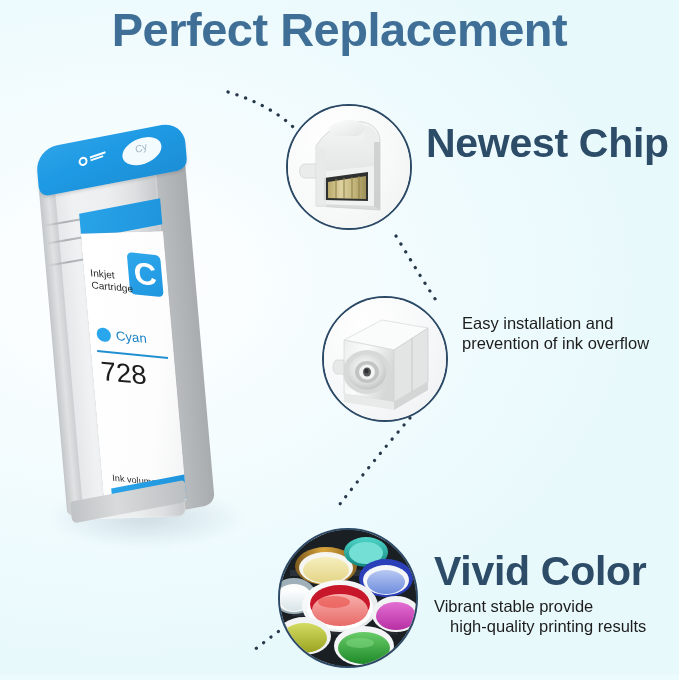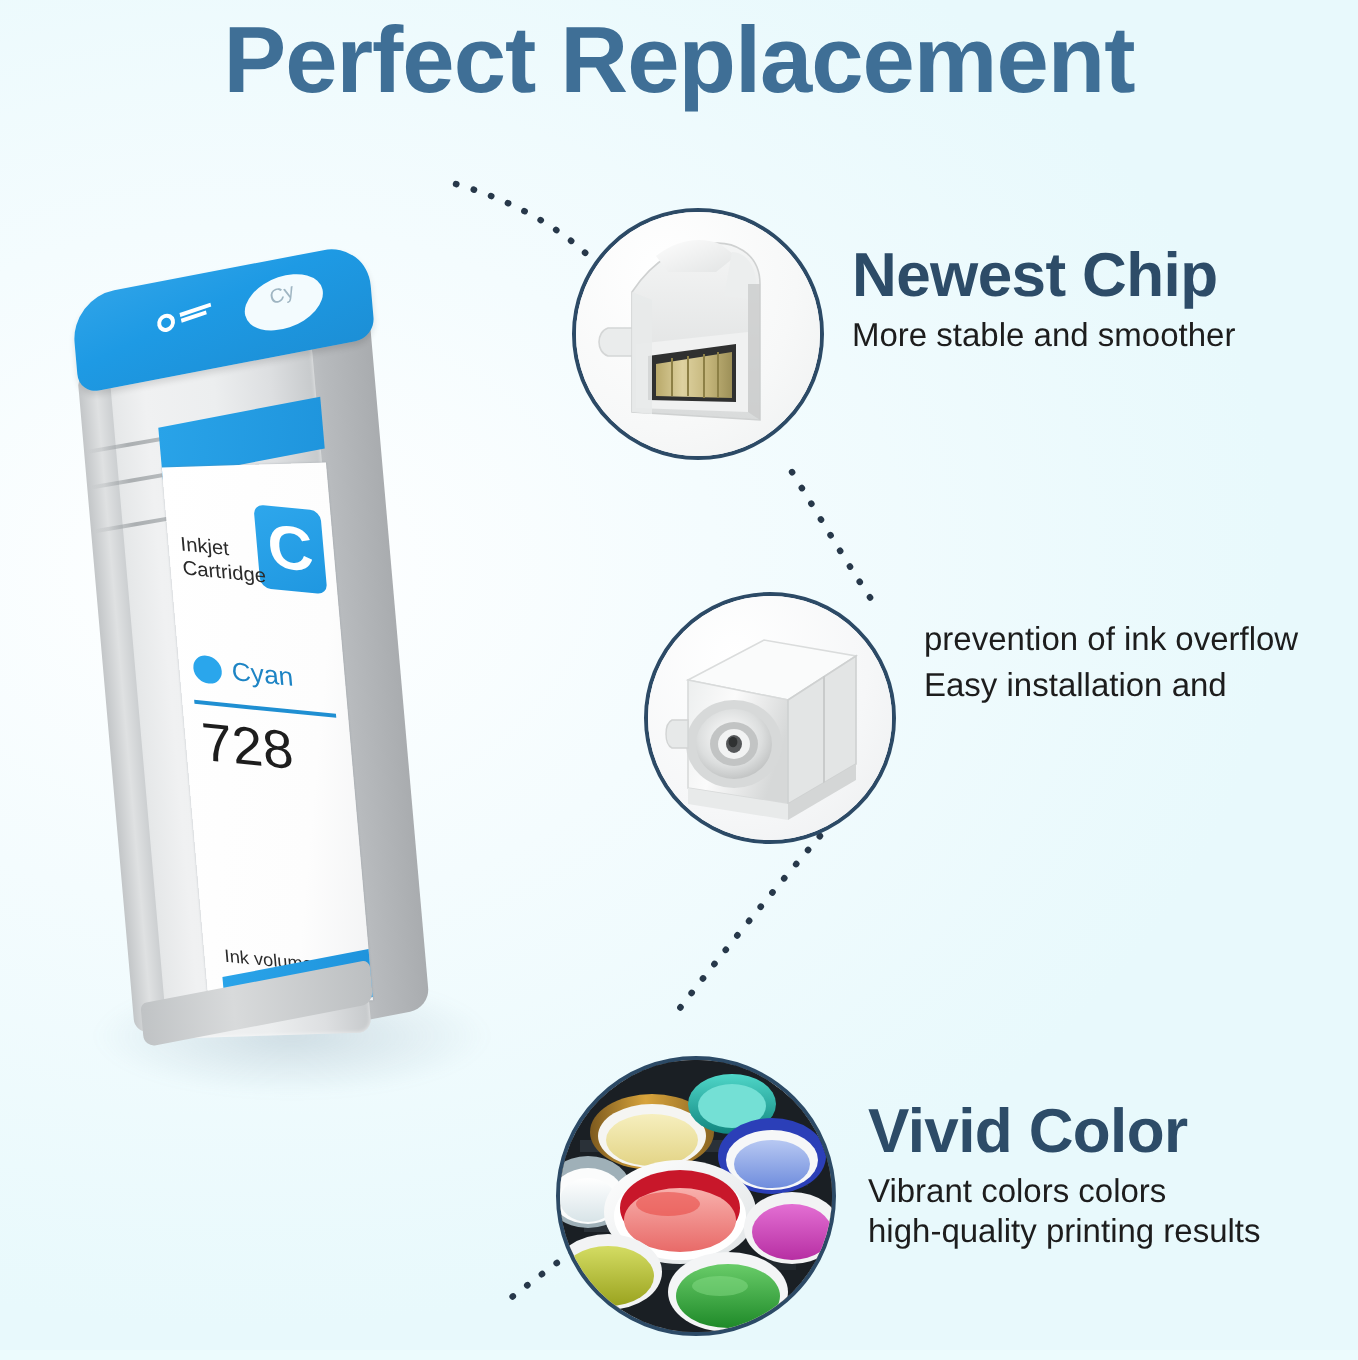--- a/index.html
+++ b/index.html
@@ -304,21 +304,21 @@
     position: absolute;
     border-radius: 50%;
     border: 2.5px solid #2c4a66;
     overflow: hidden;
     background: #ffffff;
   }
   .feature-text {
     position: absolute;
   }
   .feature-title {
-    font-size: 31px;
+    font-size: 41px;
     font-weight: bold;
     color: #2d4c68;
     letter-spacing: -0.3px;
     white-space: nowrap;
     line-height: 1.05;
   }
   .feature-desc {
     font-size: 16.5px;
     color: #1d1d1d;
     line-height: 1.22;
@@ -430,21 +430,20 @@
             <line x1="71" y1="70" x2="71" y2="93"></line>
           </g>
 
           <path d="M28,40 L28,100 L38,101 L38,44 Z" fill="#e8eaea" opacity="0.9"></path>
           <path d="M86,36 L92,36 L92,104 L86,100 Z" fill="#cacccc" opacity="0.8"></path>
         </svg>
       </div>
     </div>
     <div class="feature-text" style="left:140px; top:18px;">
       <div class="feature-title">Newest Chip</div>
-      <div class="feature-desc">More stable and smoother</div>
     </div>
   </div>
 
   <div class="feature" style="left:322px; top:296px; width:360px; height:128px;">
     <div class="feature-circle" style="left:0; top:0; width:122px; height:122px;">
       <div class="port-art">
         <svg viewBox="0 0 122 122" width="122" height="122">
           <defs>
             <linearGradient id="portBody" x1="0" y1="0" x2="1" y2="0.4">
               <stop offset="0" stop-color="#eceeee"></stop>
@@ -474,22 +473,22 @@
           <ellipse cx="42.5" cy="73" rx="2.2" ry="2.6" fill="#2f3132"></ellipse>
 
           <path d="M20,96 L70,104 L70,112 L20,104 Z" fill="#e8eaea"></path>
           <path d="M70,104 L104,84 L104,92 L70,112 Z" fill="#d4d6d6"></path>
 
           <path d="M12,62 C8,64 8,74 12,76 L20,76 L20,62 Z" fill="#e7e9e9" stroke="#d2d4d4" stroke-width="0.7"></path>
         </svg>
       </div>
     </div>
     <div class="feature-text" style="left:140px; top:14px;">
+      <div class="feature-desc">Easy installation and</div>
       <div class="feature-desc" style="margin-top:0;">prevention of ink overflow</div>
-      <div class="feature-desc">Easy installation and</div>
     </div>
   </div>
 
   <div class="feature" style="left:278px; top:528px; width:395px; height:138px;">
     <div class="feature-circle" style="left:0; top:0; width:136px; height:136px;">
       <div class="paint-art">
         <svg viewBox="0 0 136 136" width="136" height="136">
           <defs>
             <linearGradient id="pcY" x1="0" y1="0" x2="0" y2="1">
               <stop offset="0" stop-color="#f6efbe"></stop>
@@ -586,18 +585,18 @@
           <g>
             <ellipse cx="84" cy="116" rx="30" ry="20" fill="#f4f5f6"></ellipse>
             <ellipse cx="84" cy="118" rx="26" ry="16" fill="url(#pcG)"></ellipse>
             <ellipse cx="80" cy="113" rx="14" ry="5" fill="#8ce08c" opacity="0.45"></ellipse>
           </g>
         </svg>
       </div>
     </div>
     <div class="feature-text" style="left:156px; top:22px;">
       <div class="feature-title">Vivid Color</div>
-      <div class="feature-desc">Vibrant colors colors</div>
+      <div class="feature-desc">Vibrant stable provide</div>
       <div class="feature-desc" style="margin-top:0;text-align:right;">high-quality printing results</div>
     </div>
   </div>
 
 </div>
 
 </body></html>

